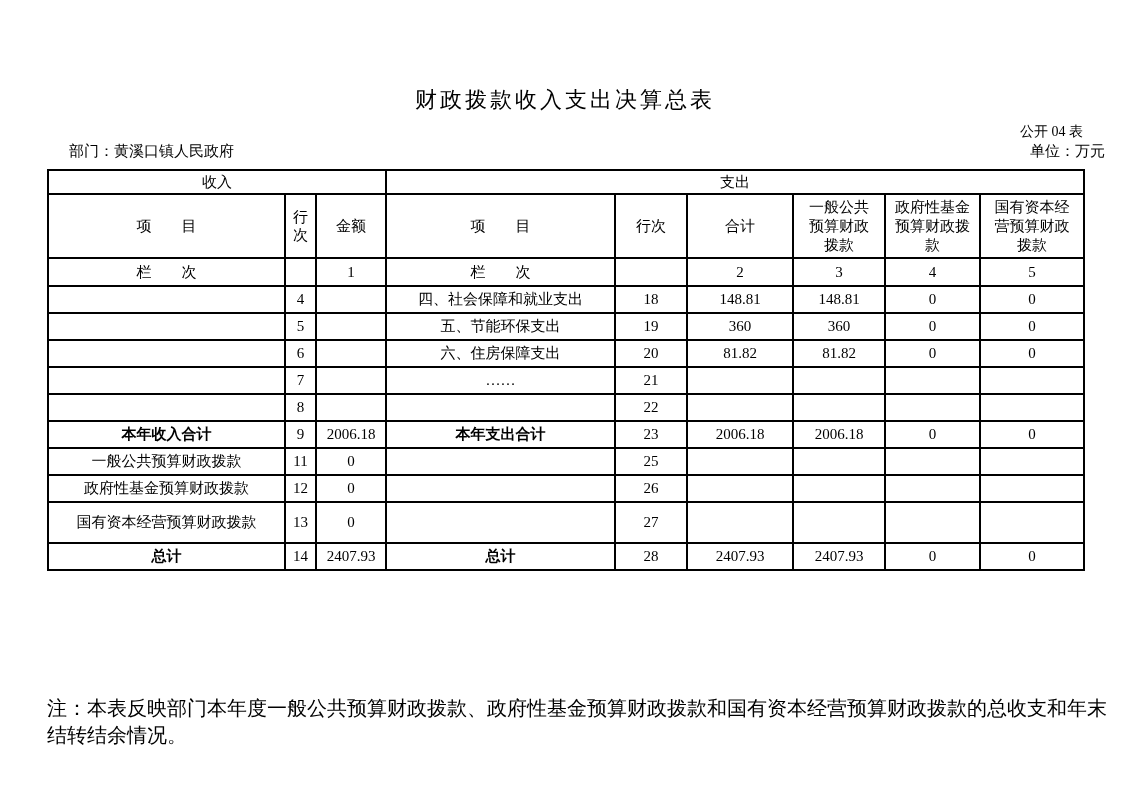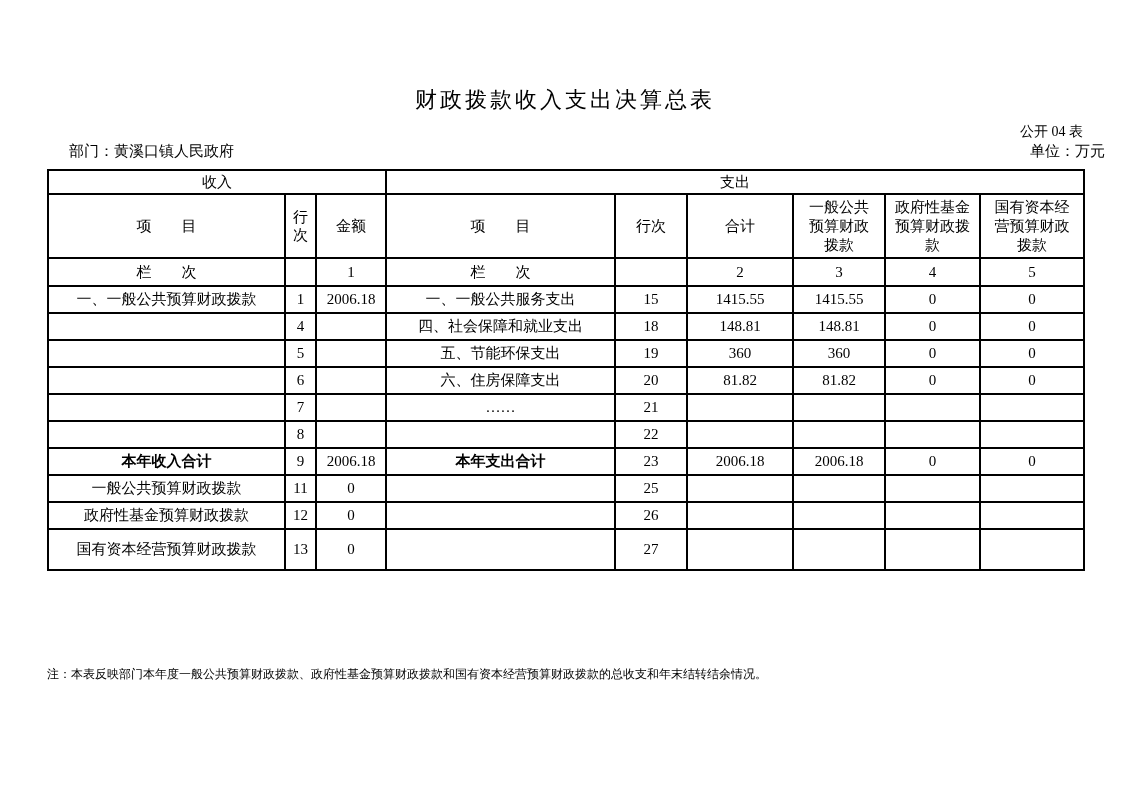--- a/index.html
+++ b/index.html
@@ -40,22 +40,22 @@
   tbody td { height: 27px; }
   tr.tall td { height: 41px; }
   td.item { text-align: left; }
   td.c { text-align: center; }
   td.b { font-weight: bold; }
   td.ind { text-align: right; padding-right: 24px; }
   td.wrap-ind { text-align: center; padding: 0 6px 0 78px; line-height: 19px; }
   td.num-c { text-align: center; }
   td.num-r { text-align: right; padding-right: 6px; }
   .note {
-    position: absolute; top: 666px; left: 47px; width: 1060px;
-    font-size: 12px;
+    position: absolute; top: 695px; left: 47px; width: 1060px;
+    font-size: 20px;
   }
 </style>
 </head>
 <body>
 
 <div class="sheet">
   <div class="title">财政拨款收入支出决算总表</div>
   <div class="table-code">公开 04 表</div>
   <div class="meta-row">
     <span>部门：黄溪口镇人民政府</span>
@@ -97,31 +97,20 @@
         <td>栏　　次</td>
         <td></td>
         <td>2</td>
         <td>3</td>
         <td>4</td>
         <td>5</td>
       </tr>
     </thead>
     <tbody>
         <tr>
-          <td class="item">一、一般公共预算财政拨款</td>
-          <td class="num-c">1</td>
-          <td class="num-r">2006.18</td>
-          <td class="item">一、一般公共服务支出</td>
-          <td class="num-c">15</td>
-          <td class="num-c">1415.55</td>
-          <td class="num-c">1415.55</td>
-          <td class="num-c">0</td>
-          <td class="num-c">0</td>
-        </tr>
-        <tr>
           <td class="item"></td>
           <td class="num-c">4</td>
           <td class="num-r"></td>
           <td class="item">四、社会保障和就业支出</td>
           <td class="num-c">18</td>
           <td class="num-c">148.81</td>
           <td class="num-c">148.81</td>
           <td class="num-c">0</td>
           <td class="num-c">0</td>
         </tr>
@@ -206,17 +195,28 @@
           <td class="wrap-ind">国有资本经营预算财政拨款</td>
           <td class="num-c">13</td>
           <td class="num-r">0</td>
           <td class="item"></td>
           <td class="num-c">27</td>
           <td class="num-c"></td>
           <td class="num-c"></td>
           <td class="num-c"></td>
           <td class="num-c"></td>
         </tr>
+        <tr>
+          <td class="c b">总计</td>
+          <td class="num-c">14</td>
+          <td class="num-r">2407.93</td>
+          <td class="c b">总计</td>
+          <td class="num-c">28</td>
+          <td class="num-c">2407.93</td>
+          <td class="num-c">2407.93</td>
+          <td class="num-c">0</td>
+          <td class="num-c">0</td>
+        </tr>
       </tbody>
   </table>
 
   <div class="note">注：本表反映部门本年度一般公共预算财政拨款、政府性基金预算财政拨款和国有资本经营预算财政拨款的总收支和年末结转结余情况。</div>
 </div>
 
 </body></html>

